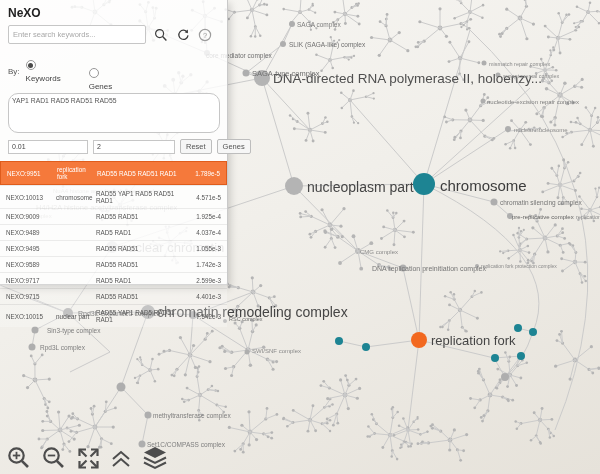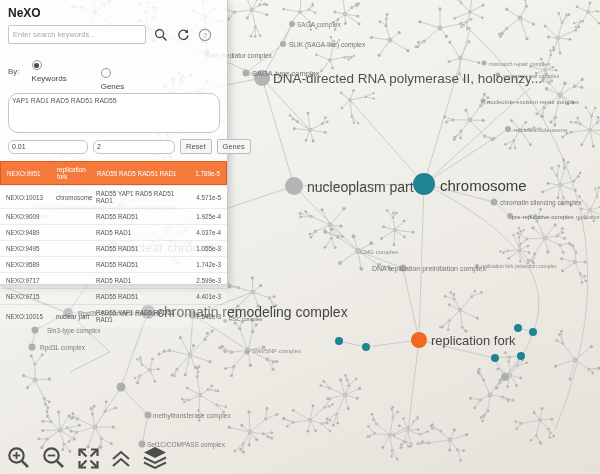--- a/index.html
+++ b/index.html
@@ -12,33 +12,33 @@
   .panel{position:absolute;left:0;top:0;width:228px;height:285px;
          background:rgba(255,255,255,0.80);
          border:1px solid #c9c9c9;border-top:none;border-left:none;
          box-shadow:2px 3px 8px rgba(0,0,0,0.18);box-sizing:border-box;}
   .panel-title{font-size:12px;font-weight:bold;color:#222;padding:6px 8px 3px 8px;}
   .search-row{display:flex;align-items:center;gap:8px;padding:2px 8px 0 8px;}
   .search-input{width:128px;height:15px;font-size:7.5px;border:1px solid #c6c6c6;
                 border-radius:2px;padding:1px 4px;color:#444;background:rgba(255,255,255,0.95);}
   .search-input::placeholder{color:#a8a8a8;}
   .mini-ico{flex:0 0 auto;cursor:pointer;}
-  .by-row{display:flex;align-items:center;gap:6px;padding:8px 8px 0 8px;font-size:8px;color:#555;}
+  .by-row{display:flex;align-items:center;padding:8px 8px 0 8px;font-size:8px;color:#555;}
   .radio-group{display:flex;align-items:flex-start;gap:4px;margin-left:6px;flex-direction:column;}
   .radio{display:inline-block;width:8px;height:8px;border:1px solid #979797;border-radius:50%;
          position:relative;background:#fff;cursor:pointer;}
   .radio.checked::after{content:"";position:absolute;left:1.5px;top:1.5px;width:5px;height:5px;
          border-radius:50%;background:#4a4a4a;}
   .radio-label{font-size:8px;color:#444;}
   .enrich-heading{font-size:9.5px;color:#666;padding:14px 8px 2px 8px;}
   .genes-area{display:block;width:204px;height:32px;margin:2px 8px 0 8px;resize:none;
               border:1px solid #c6c6c6;border-radius:10px;font-size:6.8px;color:#555;
               font-family:"Liberation Sans",sans-serif;padding:3px;background:rgba(255,255,255,0.95);}
   .form-row{display:flex;align-items:center;gap:5px;margin:6px 8px 0 8px;}
-  .num-input{height:12px;font-size:7px;border:1px solid #c6c6c6;border-radius:6px;
+  .num-input{height:12px;font-size:7px;border:1px solid #c6c6c6;border-radius:0;
              padding:0 3px;color:#444;background:rgba(255,255,255,0.95);}
   .num-a{width:72px;} .num-b{width:74px;}
   .btn{font-size:7.5px;color:#555;background:#f6f6f6;border:1px solid #bdbdbd;border-radius:2px;
        height:15px;padding:0 5px;cursor:pointer;font-family:"Liberation Sans",sans-serif;}
   .results{margin-top:7px;}
   .rrow{display:grid;grid-template-columns:50px 40px 96px 1fr;align-items:center;
         padding:4px 6px 4px 6px;font-size:6.3px;color:#555;
         border-top:1px solid rgba(0,0,0,0.07);background:rgba(255,255,255,0.25);cursor:pointer;}
   .rrow .pv{text-align:right;}
   .rrow.highlight{background:#f5793b;border:1px solid #df5c1c;color:#fff;}

